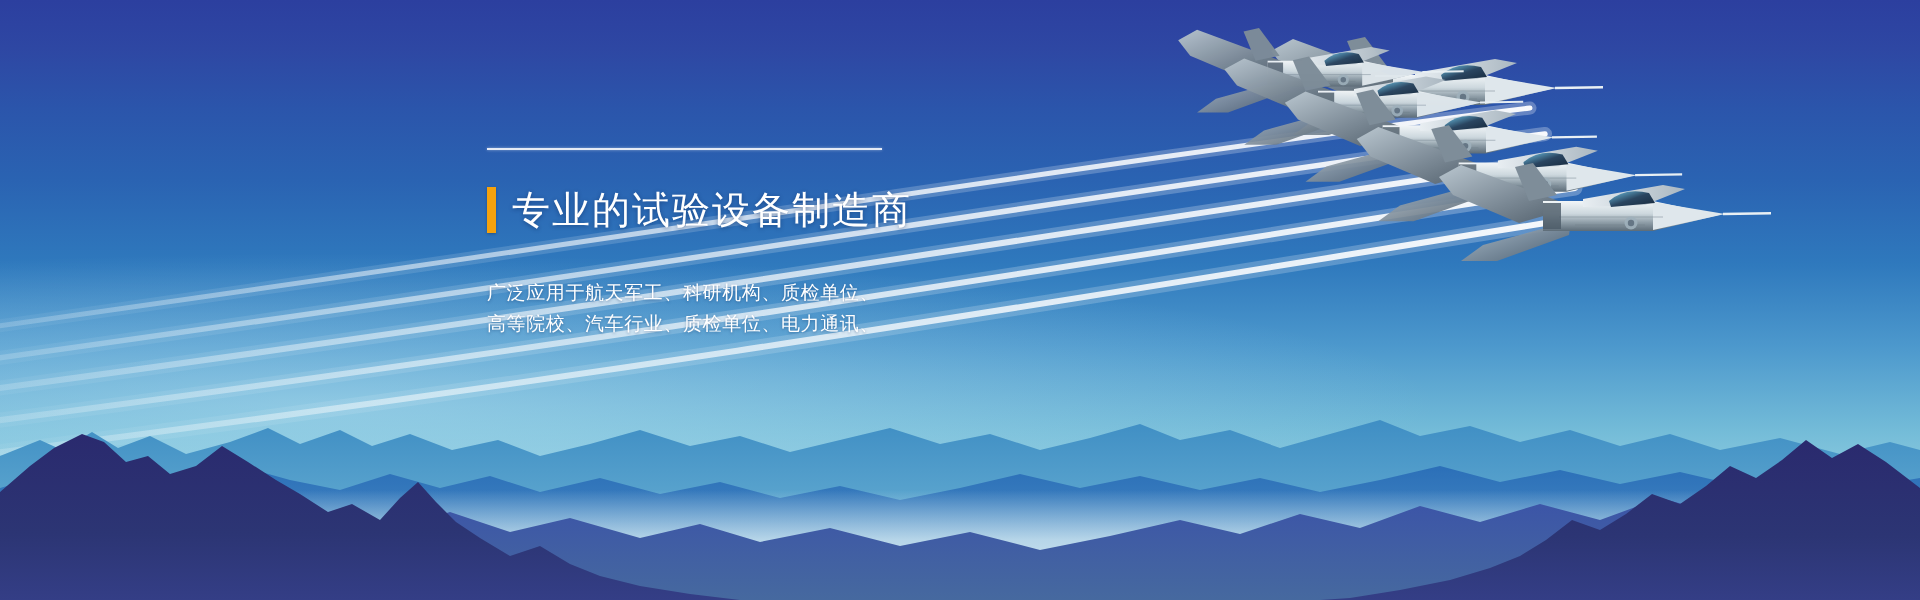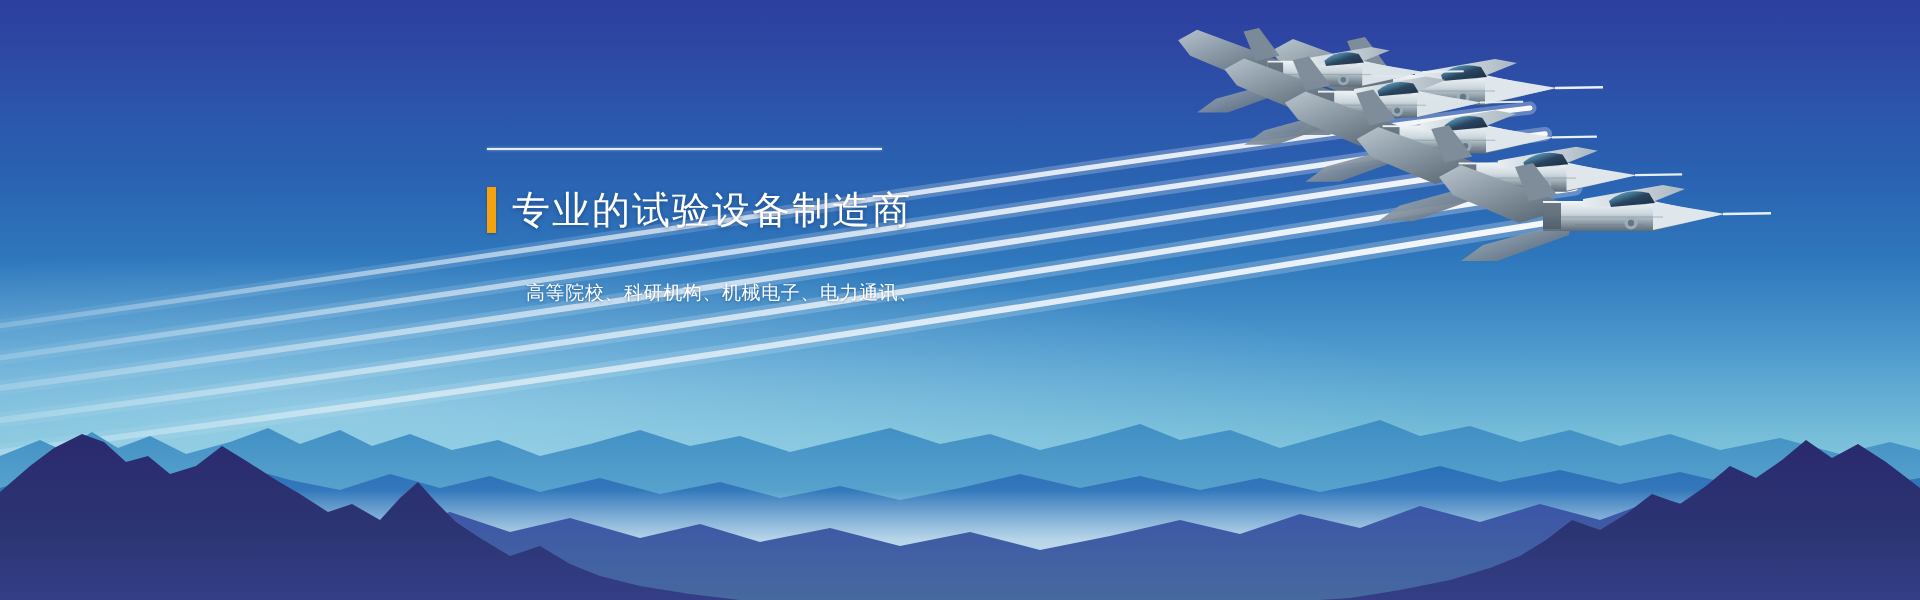--- a/index.html
+++ b/index.html
@@ -31,21 +31,21 @@
 
   
   .mountains{position:absolute;left:0;right:0;bottom:0;height:230px;}
   .mountains svg{position:absolute;left:0;bottom:0;width:100%;height:100%;}
 
   
   .jets{position:absolute;left:1345px;top:35px;width:560px;height:280px;}
   .jets svg{width:100%;height:100%;overflow:visible;}
 
   
-  .copy{position:absolute;left:487px;top:148px;width:470px;text-align:center;}
+  .copy{position:absolute;left:487px;top:148px;width:470px;}
   .rule{width:395px;height:2px;background:rgba(255,255,255,.88);
         box-shadow:0 0 3px rgba(255,255,255,.5);}
   .headline-row{display:flex;align-items:center;margin-top:12px;}
   .accent-bar{width:9px;height:46px;background:#f5a20d;flex:0 0 auto;
               box-shadow:0 1px 3px rgba(0,0,0,.25);}
   .headline{margin-left:16px;color:#ffffff;font-size:38px;line-height:46px;
             letter-spacing:2px;font-weight:400;white-space:nowrap;
             text-shadow:0 1px 4px rgba(8,30,80,.45);}
   .sub{margin-top:18px;color:#ffffff;font-size:19px;line-height:31px;
        letter-spacing:.6px;text-shadow:0 1px 3px rgba(10,40,90,.40);}
@@ -206,17 +206,18 @@
     </svg>
   </div>
 
   <div class="copy">
     <div class="rule"></div>
     <div class="headline-row">
       <div class="accent-bar"></div>
       <h1 class="headline">专业的试验设备制造商</h1>
     </div>
     <div class="sub">
-      <div>高等院校、科研机构、机械电子、电力通讯、</div>
+      <div>广泛应用于航天军工、科研机构、质检单位、</div>
+      <div>高等院校、汽车行业、质检单位、电力通讯、</div>
     </div>
   </div>
 
 </div>
 
 </body></html>

